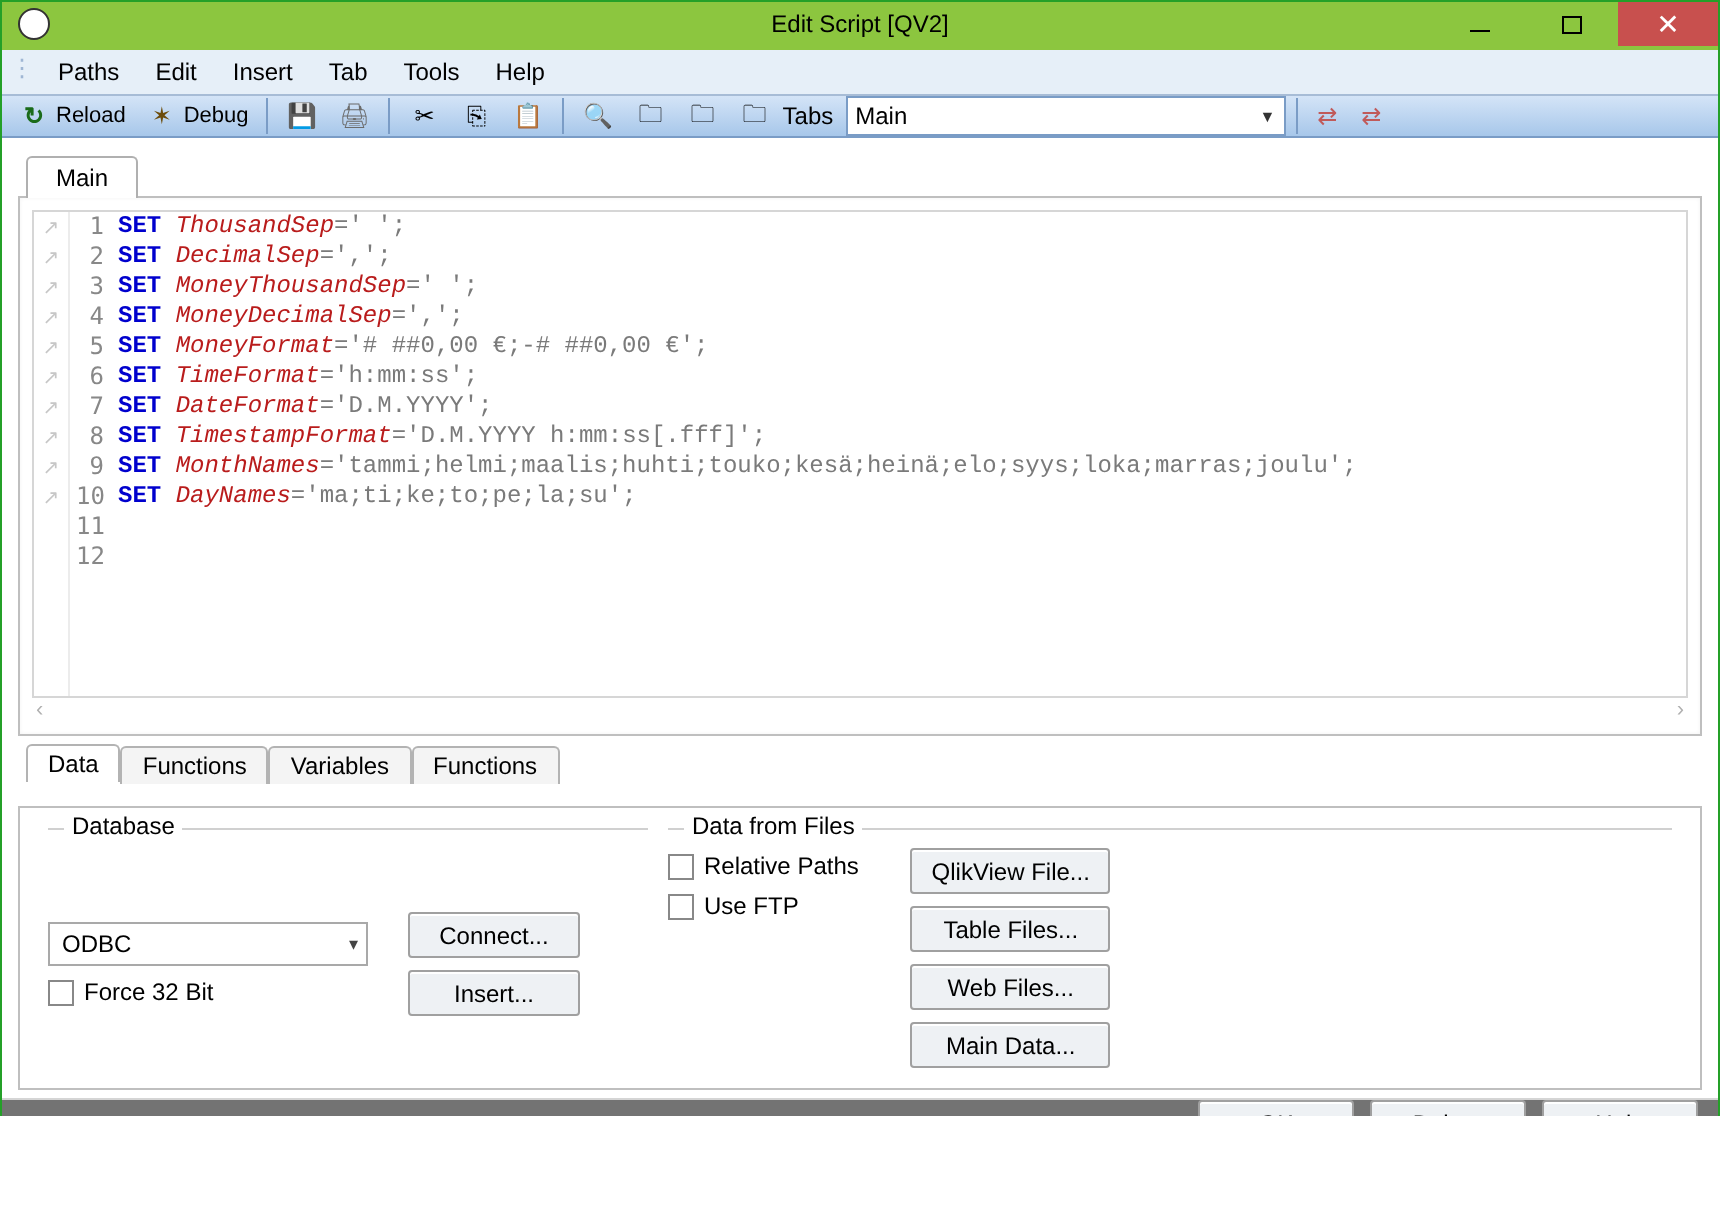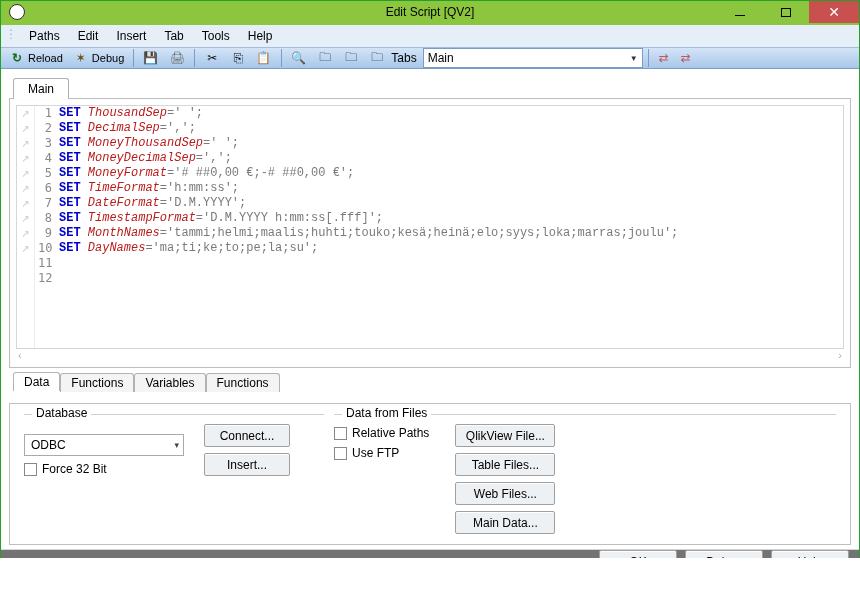--- a/index.html
+++ b/index.html
@@ -247,21 +247,21 @@
         <div class="ptab active">Data</div>
         <div class="ptab">Functions</div>
         <div class="ptab">Variables</div>
         <div class="ptab">Functions</div>
       </div>
       <div class="panel-frame">
         <div class="panel-body">
 
           <div class="group fieldset" style="flex:0 0 300px">
             <div class="fs-legend">Database</div>
-            <div style="display:flex; gap:20px; align-items:flex-end;">
+            <div style="display:flex; gap:20px; align-items:center;margin-top:32px;">
               <div class="col">
                 <div class="select-box">
                   <span>ODBC</span>
                   <span class="select-arrow">▾</span>
                 </div>
                 <div class="checkbox">
                   <div class="cb-box"></div>
                   <span>Force 32 Bit</span>
                 </div>
               </div>

